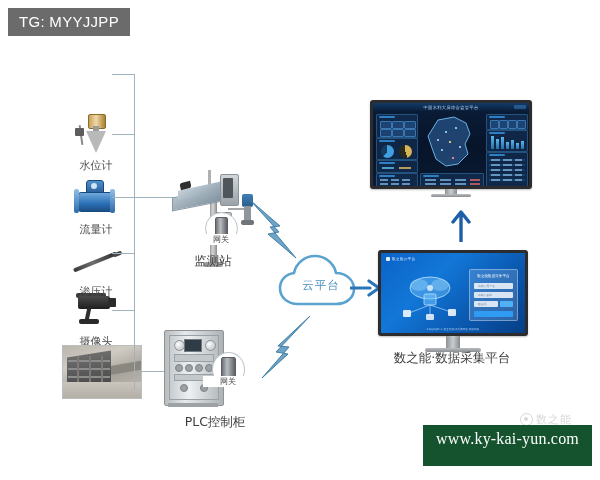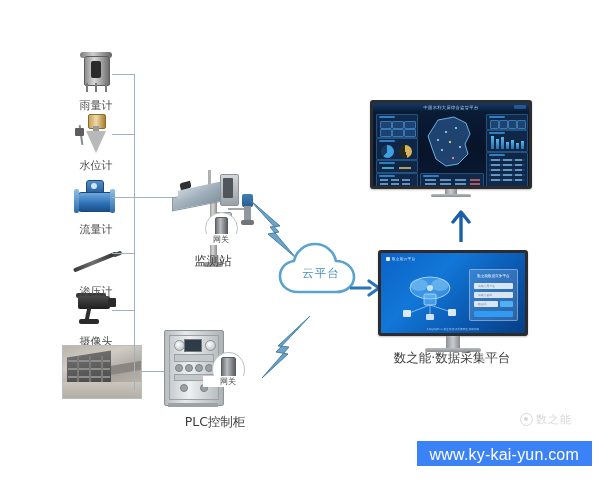--- a/index.html
+++ b/index.html
@@ -15,22 +15,22 @@
     background:#6b6b6b;color:#ffffff;
     font-size:15px;letter-spacing:.3px;
     padding:5px 11px 6px 11px;
     font-family:"Liberation Sans",sans-serif;
     z-index:40;
   }
 
   
   .wm-url{
     position:absolute;right:8px;bottom:14px;
-    background:#3b82f6;color:#ffffff;font-size:16px;
-    padding:5px 13px 2px 13px;letter-spacing:.2px;z-index:40;
+    background:#14532d;color:#ffffff;font-size:16px;
+    padding:5px 13px 18px 13px;letter-spacing:.2px;z-index:40;font-family:Liberation Serif, serif;
   }
   .wm-weibo{
     position:absolute;right:28px;bottom:53px;
     color:#d8d8d8;font-size:11px;letter-spacing:1px;z-index:39;
     display:flex;align-items:center;gap:3px;
   }
   .wm-weibo .eye{
     display:inline-block;width:11px;height:11px;border:1.3px solid #d8d8d8;
     border-radius:50%;position:relative;
   }
@@ -154,21 +154,21 @@
   .plc-screen{position:absolute;left:26px;top:9px;width:16px;height:11px;background:#2f3b46;border:1px solid #737a7f;}
   .plc-btn{position:absolute;width:6px;height:6px;border-radius:50%;background:#9aa0a4;border:1px solid #7d8287;}
   .plc-strip{position:absolute;left:16px;width:38px;height:6px;background:#c3c8cb;border:1px solid #9ba1a4;}
   .plc-legs{position:absolute;left:10px;top:73px;width:50px;height:4px;background:#9da2a5;}
 
   
   .bolt{position:absolute;}
   .bolt svg{display:block;}
 
   
-  .cloud-wrap{position:absolute;left:276px;top:240px;width:90px;height:62px;}
+  .cloud-wrap{position:absolute;left:276px;top:252px;width:90px;height:62px;}
   .cloud-txt{
     position:absolute;left:0;top:26px;width:90px;text-align:center;
     font-size:11.5px;color:#4a8fbf;font-family:"DejaVu Sans",sans-serif;letter-spacing:1px;
   }
 
   
   .arrow{position:absolute;}
 
   
   .monitor{position:absolute;}
@@ -212,32 +212,22 @@
   .login-btn{position:absolute;background:#2f9bf2;border-radius:1px;}
   .login-foot{position:absolute;left:50%;transform:translateX(-50%);bottom:2px;
     font-size:2.6px;color:rgba(210,232,255,.8);white-space:nowrap;
     font-family:"DejaVu Sans",sans-serif;}
 </style>
 </head>
 <body>
 
 <div id="stage">
 
-
-  <div class="sensor" style="left:64px;top:52px;">
-    <div class="art">
-      <div class="rg-cap"></div>
-      <div class="rg-body"></div>
-      <div class="rg-slot"></div>
-      <div class="rg-leg" style="left:22px;"></div>
-      <div class="rg-leg" style="left:31px;"></div>
-      <div class="rg-leg" style="left:41px;"></div>
-    </div>
-    <div class="cap">雨量计</div>
-  </div>
+  <div class="tg-badge">TG: MYYJJPP</div>
+
 
   <div class="sensor" style="left:64px;top:112px;">
     <div class="art">
       <div class="wl-head"></div>
       <div class="wl-neck"></div>
       <div class="wl-horn"></div>
       <div class="wl-rod"></div>
       <div class="wl-box"></div>
     </div>
     <div class="cap">水位计</div>

